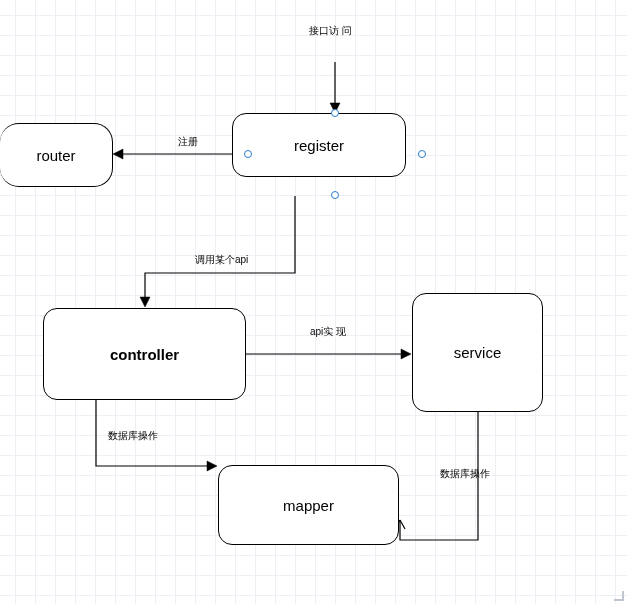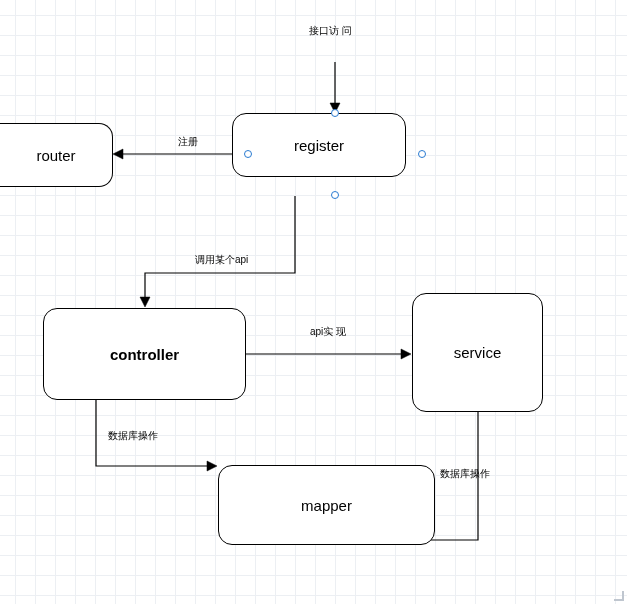--- a/index.html
+++ b/index.html
@@ -119,38 +119,38 @@
 
   <div class="label ylabel" style="left:309px; top:25px;"><span>接口访
 问</span></div>
   <div class="label" style="left:166px; top:136px;margin-left:12px;"><span>注册</span></div>
   <div class="label" style="left:155px; top:254px;padding-left:40px;"><span>调用某个api</span></div>
   <div class="label ylabel" style="left:310px; top:326px;"><span>api实
 现</span></div>
   <div class="label" style="left:108px; top:430px;"><span>数据库操作</span></div>
   <div class="label" style="left:440px; top:468px;"><span>数据库操作</span></div>
 
-  <div class="box routerbox" style="left:0px; top:123px; width:113px; height:64px;">
+  <div class="box routerbox" style="left:0px; top:123px; width:113px; height:64px;border-radius:19px;">
     <span>router</span>
   </div>
 
   <div class="box" style="left:232px; top:113px; width:174px; height:64px;text-align:center;">
     <span>register</span>
   </div>
   <div class="handle" style="left:331px; top:109px;"></div>
   <div class="handle" style="left:331px; top:191px;"></div>
   <div class="handle" style="left:244px; top:150px;"></div>
   <div class="handle" style="left:418px; top:150px;"></div>
 
   <div class="box" style="left:43px; top:308px; width:203px; height:92px;font-weight:bold;">
     <span>controller</span>
   </div>
 
   <div class="box" style="left:412px; top:293px; width:131px; height:119px;justify-content:center;">
     <span>service</span>
   </div>
 
-  <div class="box" style="left:218px; top:465px; width:217px; height:80px;text-align:right;">
+  <div class="box" style="left:218px; top:465px; width:181px; height:80px;text-align:right;">
     <span>mapper</span>
   </div>
 
   <div class="dr"></div>
 </div>
 
 </body></html>

